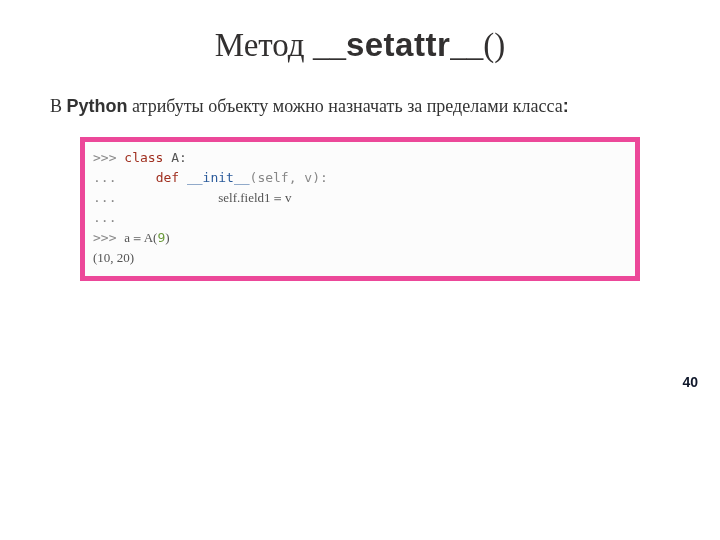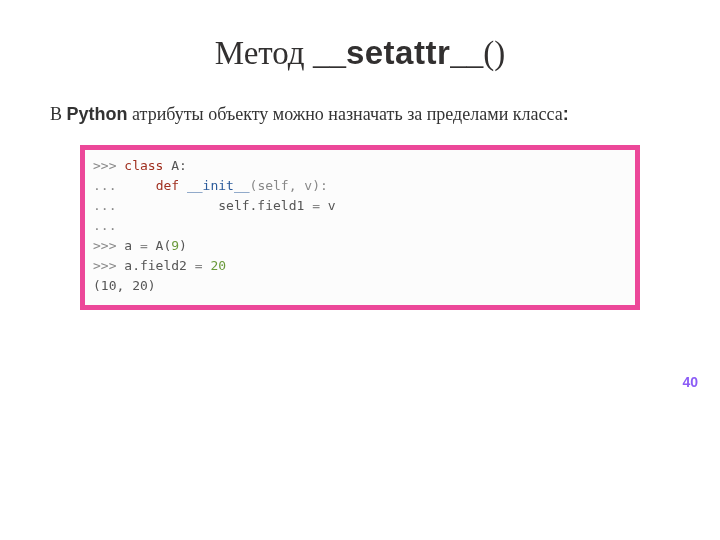--- a/index.html
+++ b/index.html
@@ -9,21 +9,21 @@
     height: 540px;
     background: #ffffff;
     font-family: Georgia, "Times New Roman", serif;
     color: #2a2a2a;
     position: relative;
   }
   .slide {
     box-sizing: border-box;
     width: 720px;
     height: 408px;
-    padding: 32px 50px 40px 50px;
+    padding: 24px 50px 40px 50px;
     position: relative;
   }
   .title {
     text-align: center;
     font-size: 33px;
     line-height: 1.25;
     margin: 0 0 28px 0;
     font-weight: normal;
     color: #323030;
   }
@@ -57,31 +57,31 @@
     font-size: 13px;
     line-height: 1.55;
     color: #555;
   }
   .code-line { white-space: pre; }
   .tok-prompt { color: #8a8a8a; }
   .tok-kw { color: #a03020; }         
   .tok-fn { color: #2a5a9a; }
   .tok-num { color: #6a9a3a; }
   .tok-eq  { color: #888; }
-  .tok-name{ color: #555; }
+  .tok-name{ color: #555; font-family: Liberation Serif, serif; }
   .tok-cls { color: #555; }
   .tok-par { color: #888; text-align: right; }
 
   .page-number {
     position: absolute;
     right: 22px;
     bottom: 18px;
     font-family: Arial, Helvetica, sans-serif;
     font-size: 14px;
-    color: #8b5cf6;
+    color: #0f172a;
     font-weight: 700;
   }
 </style>
 </head>
 <body>
 
 <div class="slide">
 
   <h1 class="title">
     <span>Метод __</span><span class="b">setattr</span><span>__()</span>
@@ -90,18 +90,17 @@
   <p class="body">
     <span>В </span><span class="b">Python</span><span> атрибуты объекту можно назначать за пределами класса</span><span class="colon">:</span>
   </p>
 
   <div class="code-block">
     <div class="code-line"><span class="tok-prompt">&gt;&gt;&gt; </span><span class="tok-kw">class</span><span> </span><span class="tok-cls">A:</span></div>
     <div class="code-line"><span class="tok-prompt">...     </span><span class="tok-kw">def</span><span> </span><span class="tok-fn">__init__</span><span class="tok-par">(self, v):</span></div>
     <div class="code-line"><span class="tok-prompt">...             </span><span class="tok-name">self.field1 </span><span class="tok-eq">=</span><span class="tok-name"> v</span></div>
     <div class="code-line"><span class="tok-prompt">...</span></div>
     <div class="code-line"><span class="tok-prompt">&gt;&gt;&gt; </span><span class="tok-name">a </span><span class="tok-eq">=</span><span class="tok-name"> A(</span><span class="tok-num">9</span><span class="tok-name">)</span></div>
-    <div class="code-line"><span class="tok-prompt">&gt;&gt;&gt; </span><span class="tok-name">a.field2 </span><span class="tok-eq">=</span><span> </span><span class="tok-num">20</span></div>
     <div class="code-line"><span class="tok-name">(10, 20)</span></div>
   </div>
 
   <div class="page-number">40</div>
 </div>
 
 </body></html>

